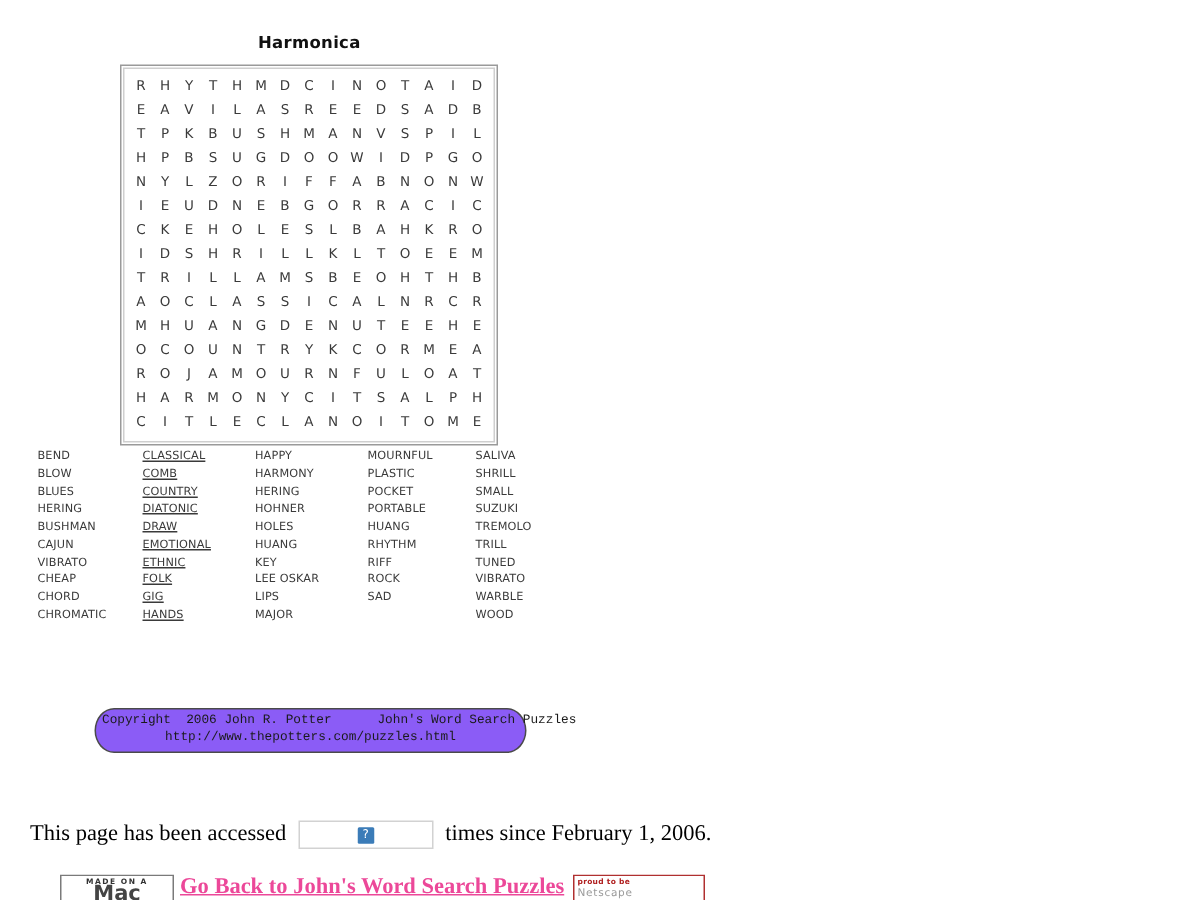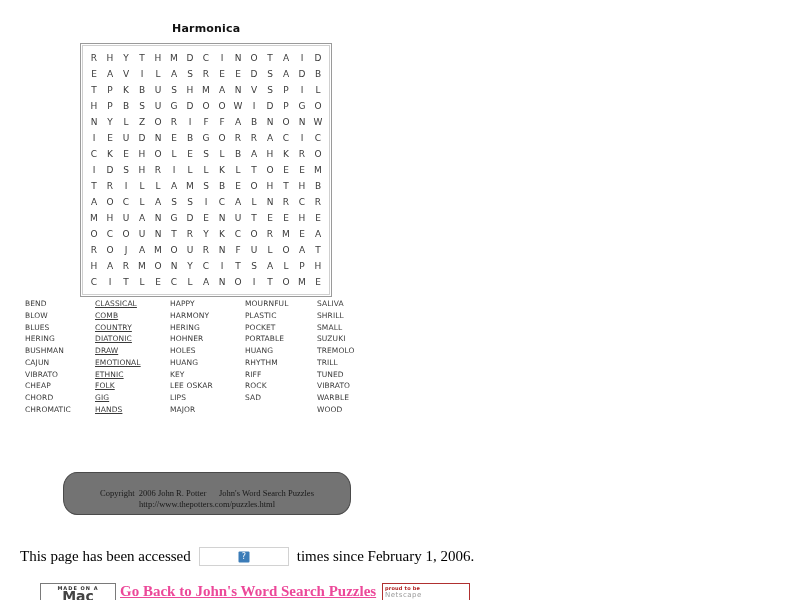--- a/index.html
+++ b/index.html
@@ -81,26 +81,26 @@
 
   
   #copyright-box {
     position: absolute;
     left: 63px;
     top: 472px;
     width: 278px;
     border: 1px solid #4a4a4a;
     border-radius: 14px / 16px;
     text-align: center;
-    padding: 15px 4px 4px 4px;
-    font-family: Liberation Serif, serif;
+    padding: 2px 4px 4px 4px;
+    font-family: Liberation Mono, monospace;
     font-size: 8.5px;
     color: #1a1a1a;
     line-height: 11px;
-    background: #737373;
+    background: #8b5cf6;
   }
   #copyright-line1 { white-space: pre; }
   #copyright-line2 { white-space: nowrap; }
 
   
   #counter-line {
     position: absolute;
     left: 20px;
     top: 547px;
     font-family: "Liberation Serif", serif;

